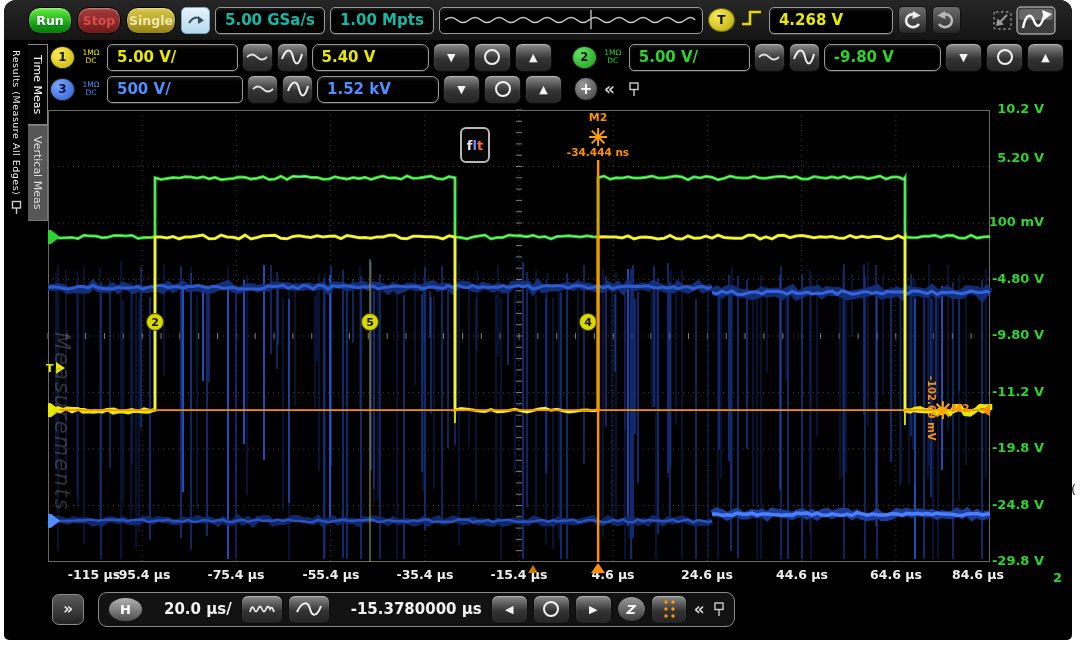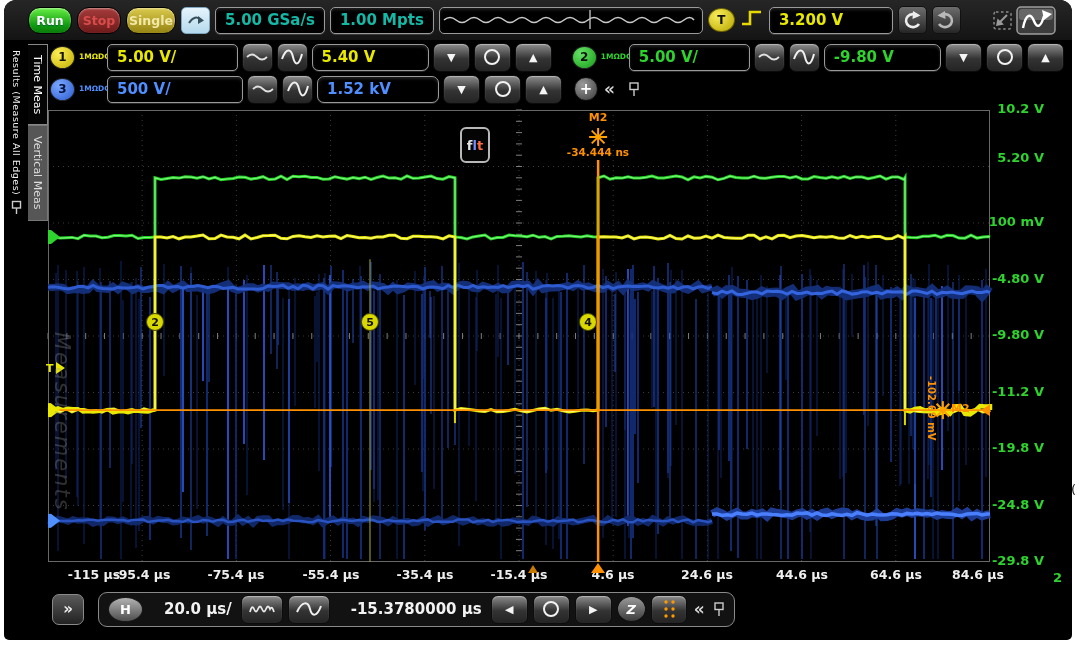--- a/index.html
+++ b/index.html
@@ -1,16 +1,16 @@
 <!DOCTYPE html>
 <html><head>
 <meta charset="utf-8">
 <style>
   html,body{margin:0;padding:0;background:#fff;font-family:"DejaVu Sans",sans-serif;}
-  .stage{position:relative;width:1080px;height:645px;background:#fff;overflow:hidden;}
+  .stage{position:relative;width:1080px;height:645px;background:#fff;overflow:hidden;text-align:center;}
   .scope{position:absolute;left:4px;top:0;width:1068px;height:640px;background:#000;
          border-radius:12px 12px 5px 5px;overflow:hidden;}
   
   .topbar{position:absolute;left:0;top:0;right:0;height:40px;background:linear-gradient(#262626,#141414);
           display:flex;align-items:center;gap:5px;padding-left:24px;}
   .pill{height:25px;border-radius:12px;display:flex;align-items:center;justify-content:center;
         font-size:12.5px;font-weight:bold;border:1px solid #000;box-shadow:inset 0 1px 2px rgba(255,255,255,.45);}
   .run{width:42px;background:linear-gradient(#66ee44,#119911 70%,#0a7a0a);color:#fff;text-shadow:0 1px 1px #063;}
   .stop{width:42px;background:linear-gradient(#a53b3b,#6e1a1a);color:#d94c4c;}
   .single{width:48px;background:linear-gradient(#d9c94a,#968414);color:#f2e9a8;}
@@ -38,21 +38,21 @@
        color:#ddd;background:#565656;border-radius:0 0 0 0;white-space:nowrap;}
   .tab.active{background:#050505;color:#fff;border-color:#888;}
   
   .chanbar{position:absolute;left:46px;top:42px;right:8px;height:63px;}
   .chrow{display:flex;align-items:center;gap:4px;height:30px;margin-bottom:2px;}
   .numcirc{width:23px;height:21px;border-radius:50%;display:flex;align-items:center;justify-content:center;
            font-size:12px;font-weight:bold;color:#111;border:1px solid #222;flex:none;}
   .n1{background:radial-gradient(circle at 35% 30%,#ffee55,#bfae00);}
   .n2{background:radial-gradient(circle at 35% 30%,#66e566,#169a16);}
   .n3{background:radial-gradient(circle at 35% 30%,#7aa8ff,#2b5bd0);color:#04123a;}
-  .chip{display:flex;flex-direction:row;font-size:7.5px;line-height:8px;font-weight:bold;flex:none;width:24px;}
+  .chip{display:flex;flex-direction:column;font-size:7.5px;line-height:8px;font-weight:normal;flex:none;width:24px;}
   .c1{color:#e8e800;} .c2{color:#2ed32e;} .c3{color:#4f8fff;}
   .scale{width:116px;font-size:15px;} .offset{width:102px;font-size:15px;border-radius:7px;}
   .gbtn{background:linear-gradient(#8c8c8c,#333 55%,#242424);border:1px solid #0c0c0c;border-radius:7px;
         height:27px;display:flex;align-items:center;justify-content:center;flex:none;
         box-shadow:inset 0 1px 1px rgba(255,255,255,.4);}
   .sbtn{width:29px;} .arr{width:35px;color:#f5f5f5;font-size:11px;}
   .ocirc{width:12px;height:12px;border:2.5px solid #f2f2f2;border-radius:50%;}
   .pluscirc{width:22px;height:22px;border-radius:50%;background:radial-gradient(circle at 35% 30%,#9a9a9a,#3a3a3a);
             border:1px solid #111;color:#fff;font-size:15px;font-weight:bold;display:flex;align-items:center;justify-content:center;}
   .chev{color:#d8d8d8;font-size:17px;font-weight:bold;padding:0 2px;}
@@ -125,21 +125,21 @@
         <line x1="150" y1="2" x2="150" y2="21" stroke="#bdbdbd" stroke-width="1.4"></line>
           </svg>
     </div>
     <div class="tcirc">T</div>
     <span>
       <svg width="24" height="20">
             <path d="M2,16 H10 V4 H21" fill="none" stroke="#e8d800" stroke-width="2.6"></path>
           </svg>
     </span>
     <div class="vbox" style="color:#e8e800;width:104px;">
-      <span>3.200 V</span>
+      <span>4.268 V</span>
     </div>
     <div class="sqbtn">
       <svg width="22" height="20">
         <path d="M17,6 A7,6.5 0 1 0 18,14" fill="none" stroke="#ededed" stroke-width="2.6"></path>
         <polygon points="12,1 19.5,5.5 11.5,9" fill="#ededed"></polygon>
           </svg>
     </div>
     <div class="sqbtn">
       <svg width="22" height="20">
         <path d="M5,6 A7,6.5 0 1 1 4,14" fill="none" stroke="#b9b9b9" stroke-width="2.6"></path>

